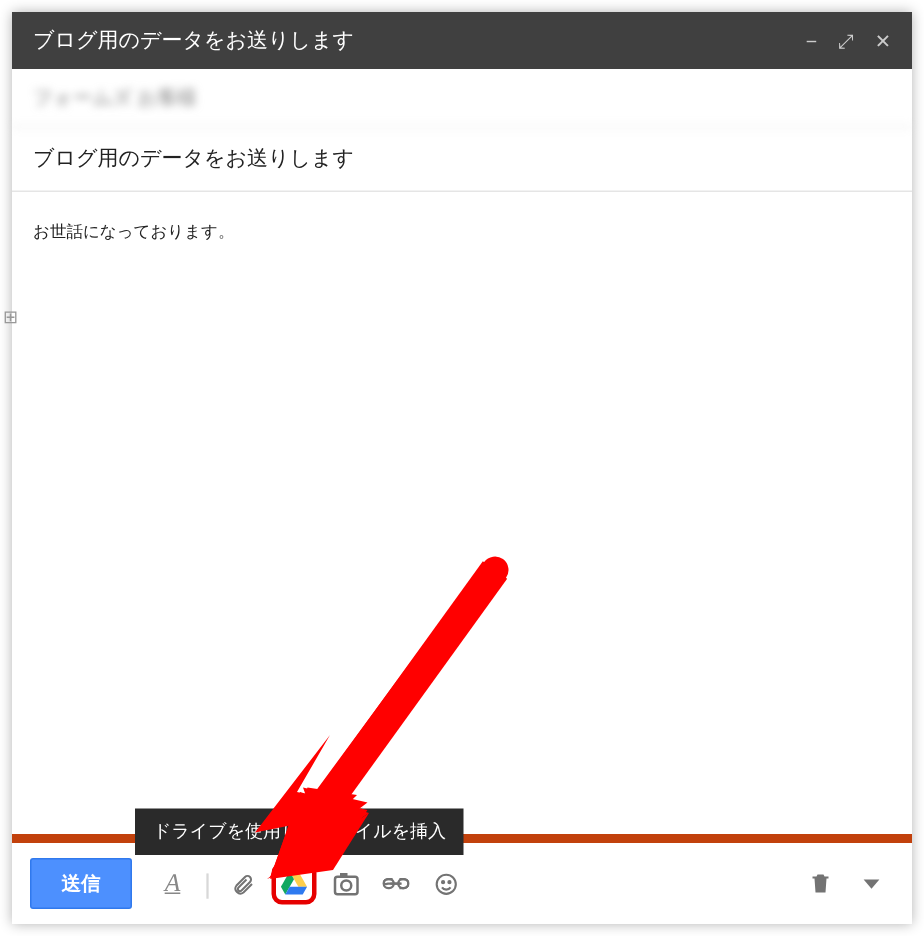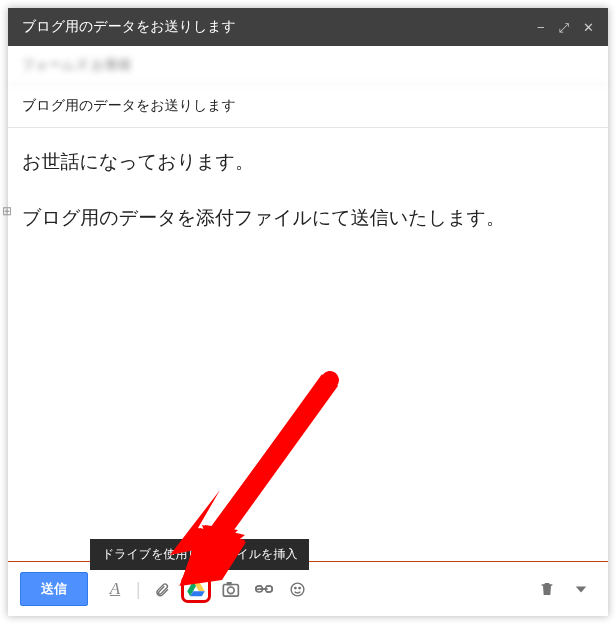--- a/index.html
+++ b/index.html
@@ -45,40 +45,40 @@
     }
     .subject-field {
       padding: 12px 14px;
       border-bottom: 1px solid #e5e5e5;
       font-size: 14px;
       color: #222;
     }
     .body-area {
       flex: 1;
       padding: 18px 14px;
-      font-size: 19px;
+      font-size: 11px;
       color: #222;
       line-height: 1.7;
       position: relative;
     }
     .body-area p { margin-bottom: 24px; }
     .body-area p:last-child { margin-bottom: 0; }
     .left-tick {
       position: absolute;
       left: -6px;
       top: 196px;
       font-size: 12px;
       color: #999;
     }
     .toolbar {
       display: flex;
       align-items: center;
       padding: 10px 12px;
       gap: 4px;
-      border-top: 1px solid #c2410c;
+      border-top: 6px solid #c2410c;
       position: relative;
     }
     .send-btn {
       background: #4d90fe;
       color: #fff;
       border: 1px solid #3079ed;
       padding: 7px 20px;
       font-size: 13px;
       font-weight: bold;
       cursor: pointer;
@@ -158,21 +158,20 @@
   </div>
 
   <div class="subject-field">
     <span>ブログ用のデータをお送りします</span>
   </div>
 
   <span class="left-tick">⊞</span>
 
   <div class="body-area">
     <p>お世話になっております。</p>
-    <p>ブログ用のデータを添付ファイルにて送信いたします。</p>
   </div>
 
   <div class="tooltip">ドライブを使用してファイルを挿入</div>
 
   <div class="toolbar">
     <button class="send-btn">送信</button>
 
     <span class="tb-icon">
       <span class="format-a">A</span>
     </span>

